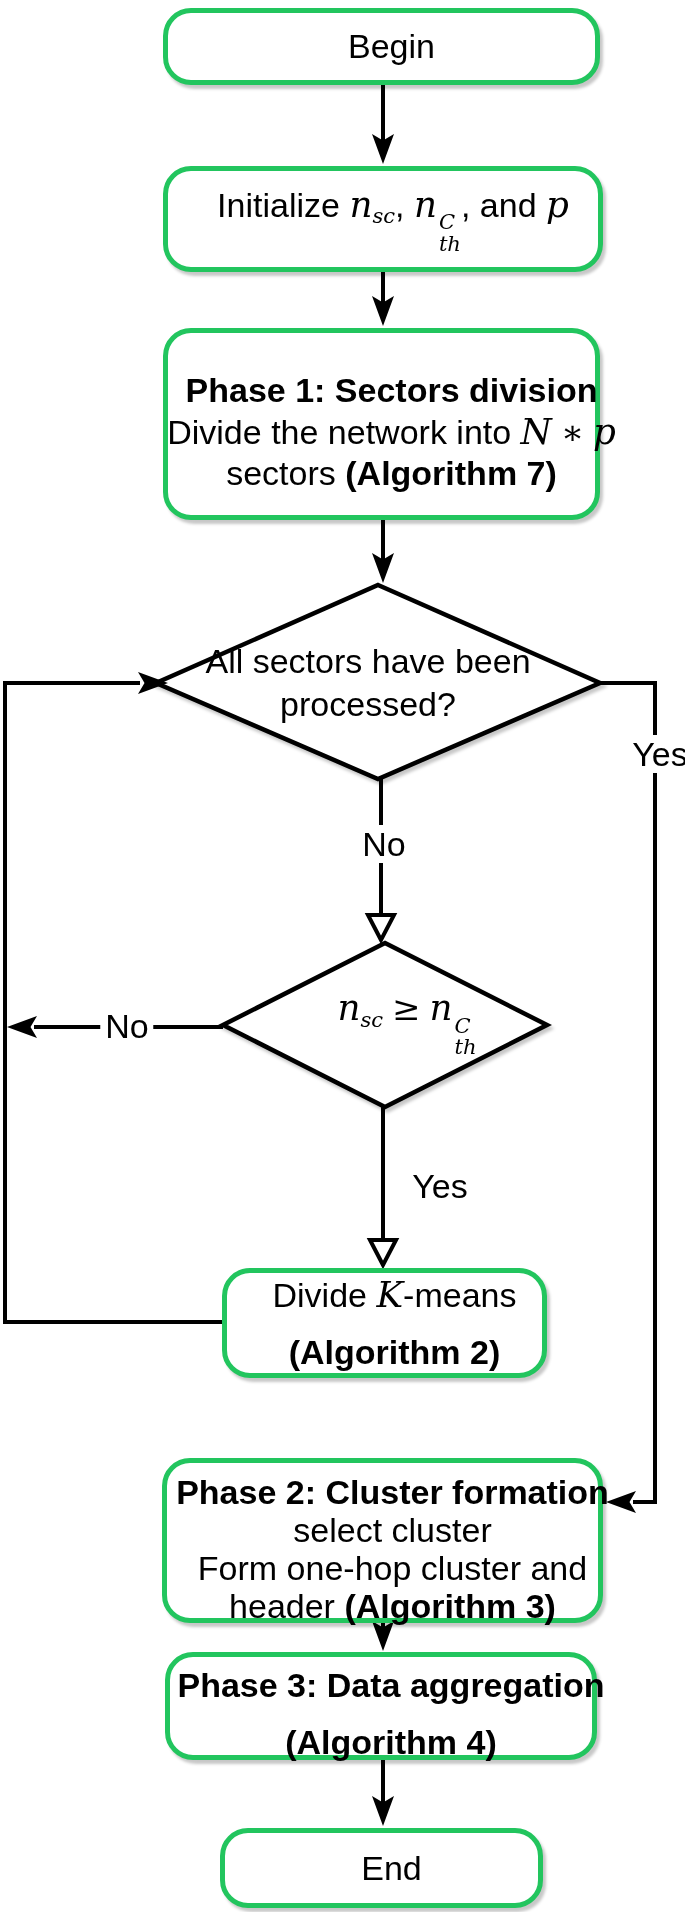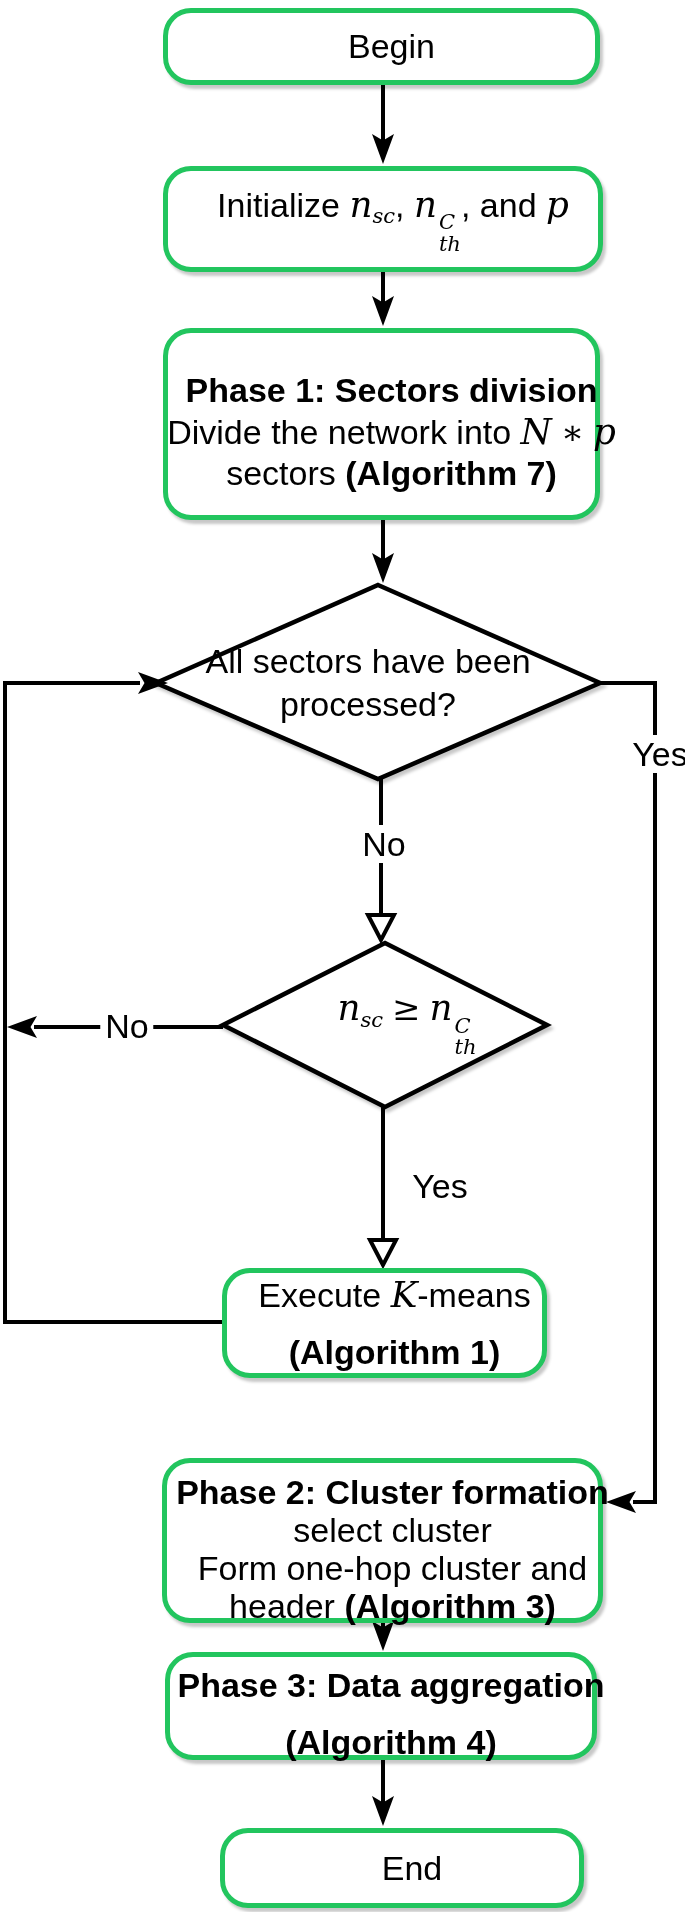--- a/index.html
+++ b/index.html
@@ -102,40 +102,40 @@
     <span class="line">
       <span>Divide the network into </span><span class="math">N</span><span class="mop">∗</span><span class="math">p</span>
     </span>
     <span class="line">
       <span>sectors </span><span class="b">(Algorithm 7)</span>
     </span>
   </div>
 
   <div class="node" style="left:222px; top:1268px; width:325px; height:110px;">
     <span class="line">
-      <span>Execute </span><span class="math">K</span><span>-means</span>
+      <span>Divide </span><span class="math">K</span><span>-means</span>
     </span>
-    <span class="line b">(Algorithm 1)</span>
+    <span class="line b">(Algorithm 2)</span>
   </div>
 
   <div class="node tight" style="left:162px; top:1458px; width:441px; height:165px;">
     <span class="line b">Phase 2: Cluster formation</span>
     <span class="line">select cluster</span>
     <span class="line">Form one-hop cluster and</span>
     <span class="line">
       <span>header </span><span class="b">(Algorithm 3)</span>
     </span>
   </div>
 
   <div class="node" style="left:165px; top:1652px; width:432px; height:108px;">
     <span class="line b">Phase 3: Data aggregation</span>
     <span class="line b">(Algorithm 4)</span>
   </div>
 
-  <div class="node" style="left:220px; top:1828px; width:364px; height:80px;">
+  <div class="node" style="left:220px; top:1828px; width:323px; height:80px;">
     <span class="line">End</span>
   </div>
 
   <div class="dlabel" style="left:368px; top:683px;">
     <span class="line">All sectors have been</span><br>
     <span class="line">processed?</span>
   </div>
 
   <div class="dlabel" style="left:387px; top:1022px;margin-left:20px;">
     <span class="math">n</span><span class="sub math">sc</span><span class="mop">≥</span><span class="math">n</span><span class="ss math">

